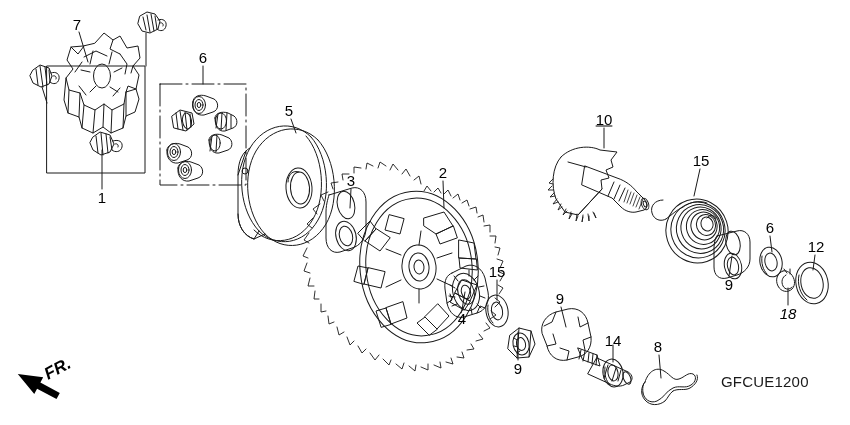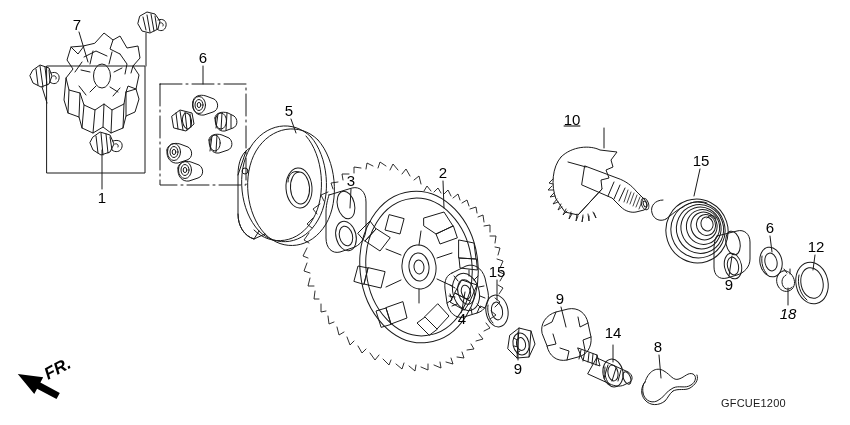--- a/index.html
+++ b/index.html
@@ -28,25 +28,24 @@
     font-size: 15px;
     color: #000000;
     line-height: 1;
     white-space: nowrap;
     transform: translate(-50%, -50%);
     user-select: none;
   }
   #part-code {
     position: absolute;
     font-family: "Liberation Sans", sans-serif;
-    font-size: 11px;
+    font-size: 15px;
     letter-spacing: 0.2px;
     color: #1a1a1a;
     white-space: nowrap;
-    margin-top: 24px;
   }
 </style>
 </head>
 <body>
 
 <div id="page">
 
   <svg id="diagram-svg" viewBox="0 0 850 425" xmlns="http://www.w3.org/2000/svg">
 
     <rect x="0" y="0" width="850" height="425" fill="#ffffff"></rect>
@@ -428,23 +427,23 @@
   <div class="callout-label" style="left:77px;  top:24px;">7</div>
   <div class="callout-label" style="left:203px; top:57px;">6</div>
   <div class="callout-label" style="left:102px; top:197px;">1</div>
   <div class="callout-label" style="left:289px; top:110px;">5</div>
   <div class="callout-label" style="left:351px; top:180px;">3</div>
   <div class="callout-label" style="left:443px; top:172px;">2</div>
   <div class="callout-label" style="left:462px; top:318px;">4</div>
   <div class="callout-label" style="left:497px; top:271px;">15</div>
   <div class="callout-label" style="left:518px; top:368px;">9</div>
   <div class="callout-label" style="left:560px; top:298px;">9</div>
-  <div class="callout-label" style="left:613px; top:332px;">14</div>
+  <div class="callout-label" style="left:613px; top:340px;">14</div>
   <div class="callout-label" style="left:658px; top:346px;">8</div>
-  <div class="callout-label" style="left:572px; top:119px;text-decoration:underline;">10</div>
+  <div class="callout-label" style="left:604px; top:119px;text-decoration:underline;">10</div>
   <div class="callout-label" style="left:701px; top:160px;">15</div>
   <div class="callout-label" style="left:729px; top:284px;">9</div>
   <div class="callout-label" style="left:770px; top:227px;">6</div>
   <div class="callout-label" style="left:788px; top:313px;font-style:italic;">18</div>
   <div class="callout-label" style="left:816px; top:246px;">12</div>
 
   <div id="part-code" style="left:721px; top:373px;">GFCUE1200</div>
 
 </div>
 

